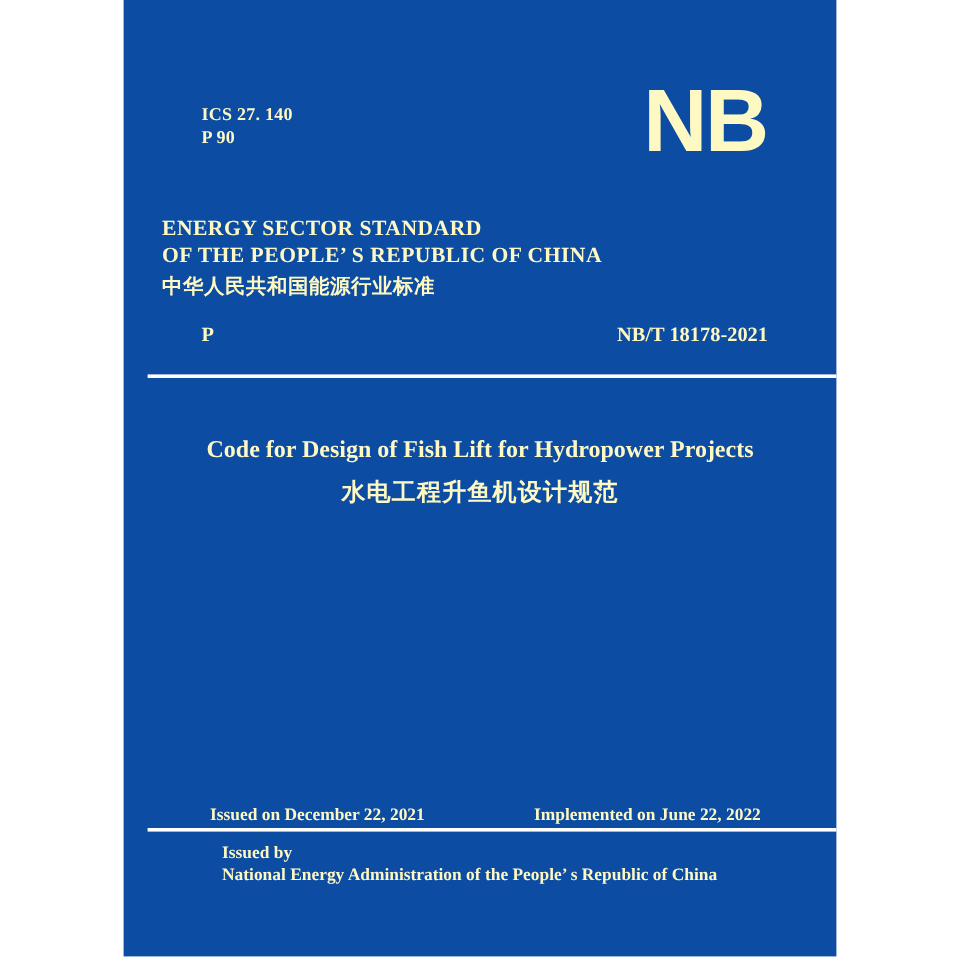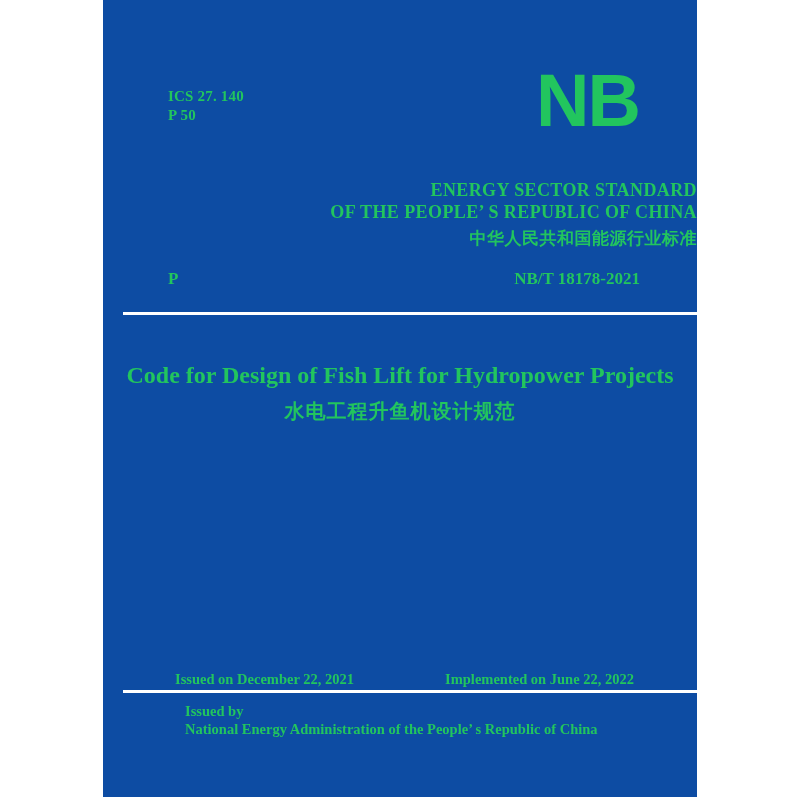--- a/index.html
+++ b/index.html
@@ -20,21 +20,21 @@
     background: #ffffff;
   }
   
   .cover {
     position: absolute;
     left: 103px;
     top: 0;
     width: 594px;
     height: 797px;
     background: #0d4ca3;
-    color: #22c55e;
+    color: #fef9c3;
   }
   .ics-block {
     position: absolute;
     left: 65px;
     top: 87px;
     font-size: 15px;
     font-weight: bold;
     line-height: 19px;
     letter-spacing: 0.2px;
     white-space: nowrap;
@@ -48,21 +48,22 @@
     font-size: 74px;
     line-height: 74px;
     letter-spacing: -2px;
     white-space: nowrap;
   }
   .org-block {
     position: absolute;
     left: 0;
     right: 0;
     top: 179px;
-    text-align: right;
+    text-align: left;
+    padding-left: 32px;
   }
   .org-line-en {
     font-size: 18px;
     font-weight: bold;
     line-height: 22px;
     letter-spacing: 0.4px;
     white-space: nowrap;
   }
   .org-line-cn {
     margin-top: 6px;
@@ -95,21 +96,21 @@
   .rule-top { top: 312px; }
   .rule-bottom { top: 690px; }
   .title-block {
     position: absolute;
     left: 0;
     right: 0;
     top: 363px;
     text-align: center;
   }
   .title-en {
-    font-size: 24px;
+    font-size: 20px;
     font-weight: bold;
     line-height: 24px;
     white-space: nowrap;
   }
   .title-cn {
     margin-top: 9px;
     font-size: 20px;
     font-weight: bold;
     line-height: 31px;
     letter-spacing: 1px;
@@ -145,21 +146,21 @@
   }
 </style>
 </head>
 <body>
 
 <div class="page">
   <div class="cover">
 
     <div class="ics-block">
       <div>ICS 27. 140</div>
-      <div>P 50</div>
+      <div>P 90</div>
     </div>
 
     <div class="nb-logo">NB</div>
 
     <div class="org-block">
       <div class="org-line-en">ENERGY SECTOR STANDARD</div>
       <div class="org-line-en">OF THE PEOPLE’ S REPUBLIC OF CHINA</div>
       <div class="org-line-cn" lang="zh">中华人民共和国能源行业标准</div>
     </div>
 

